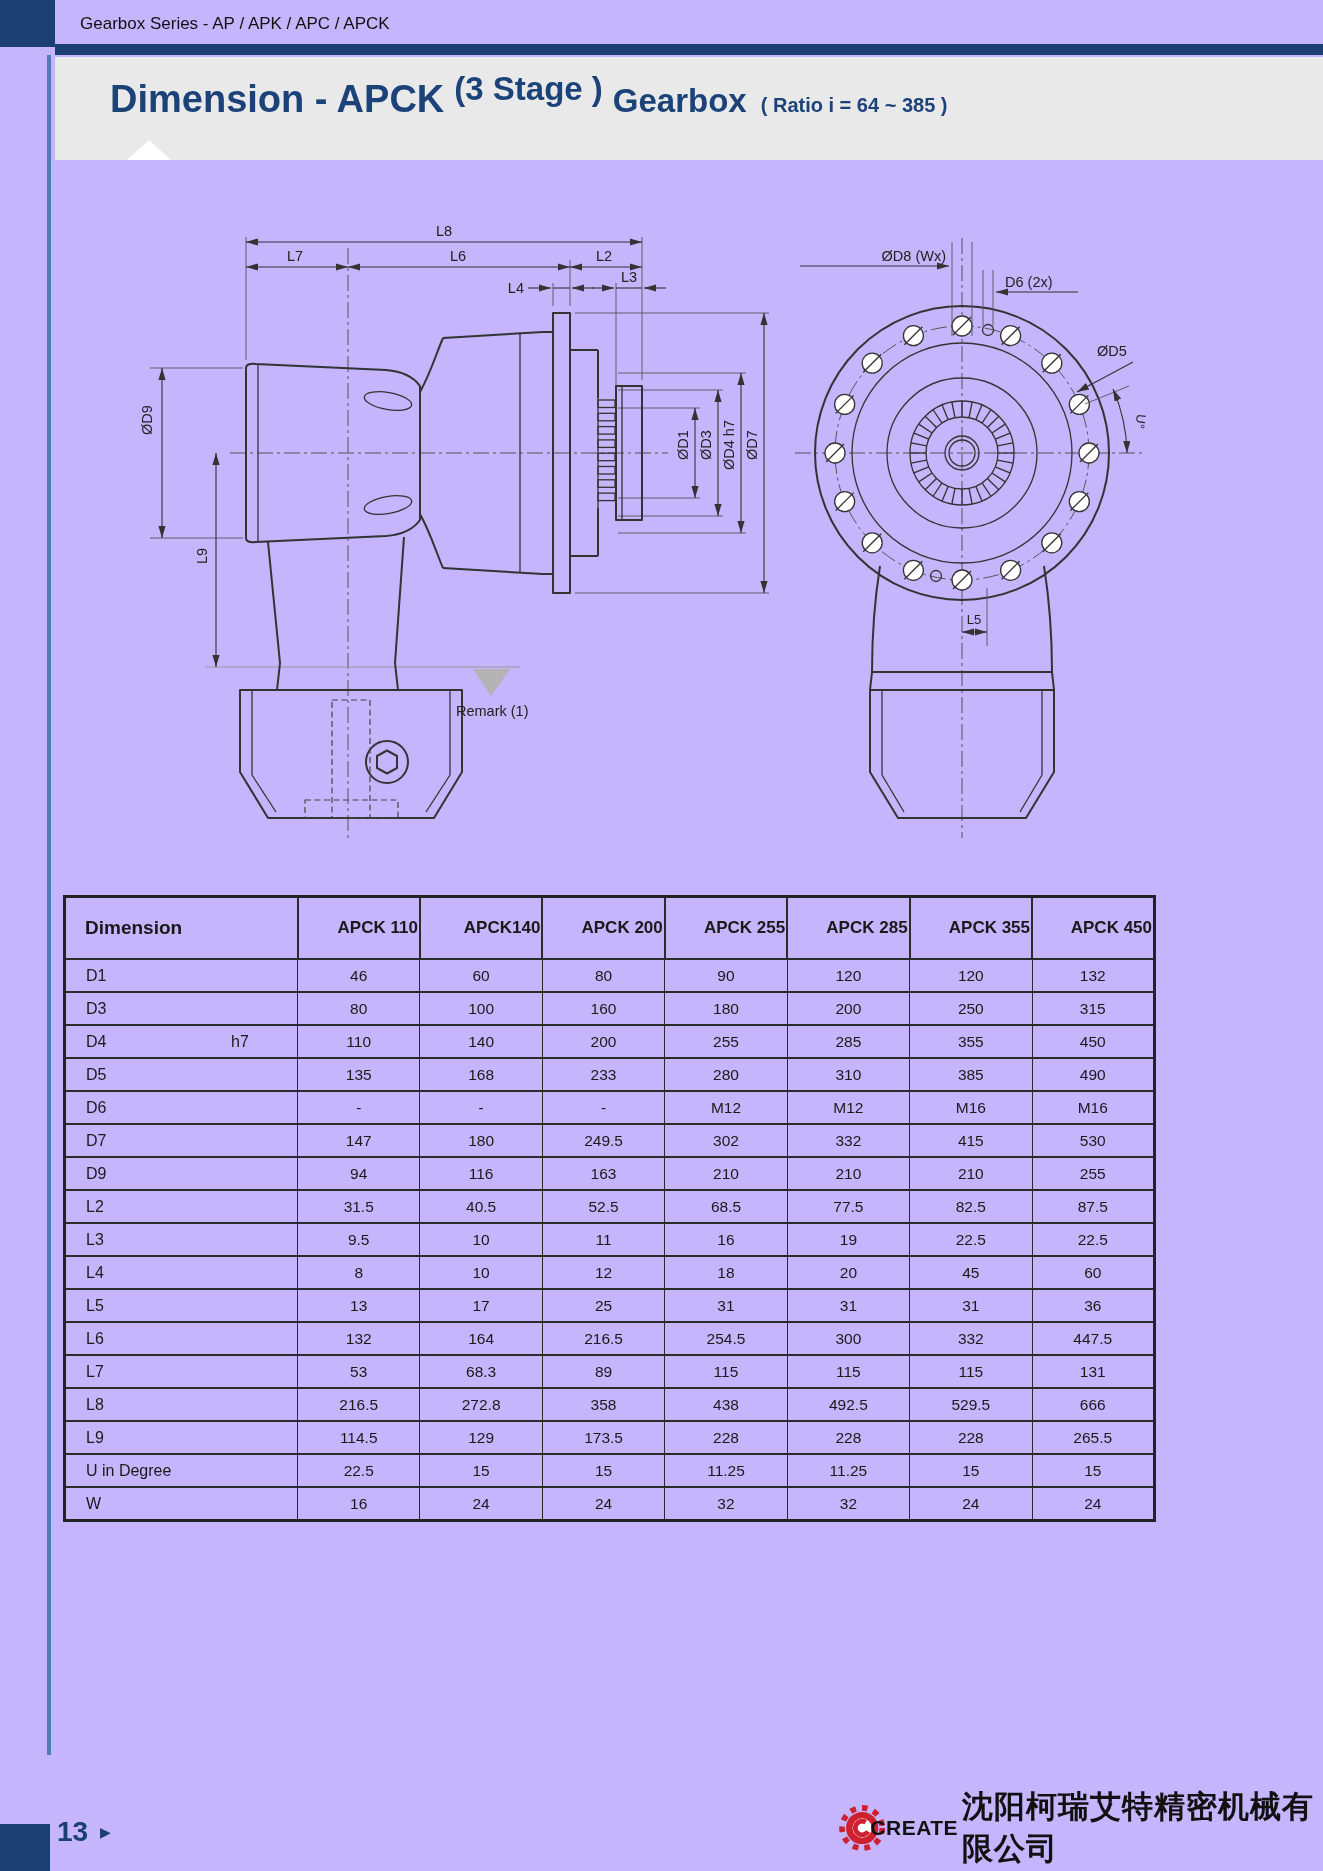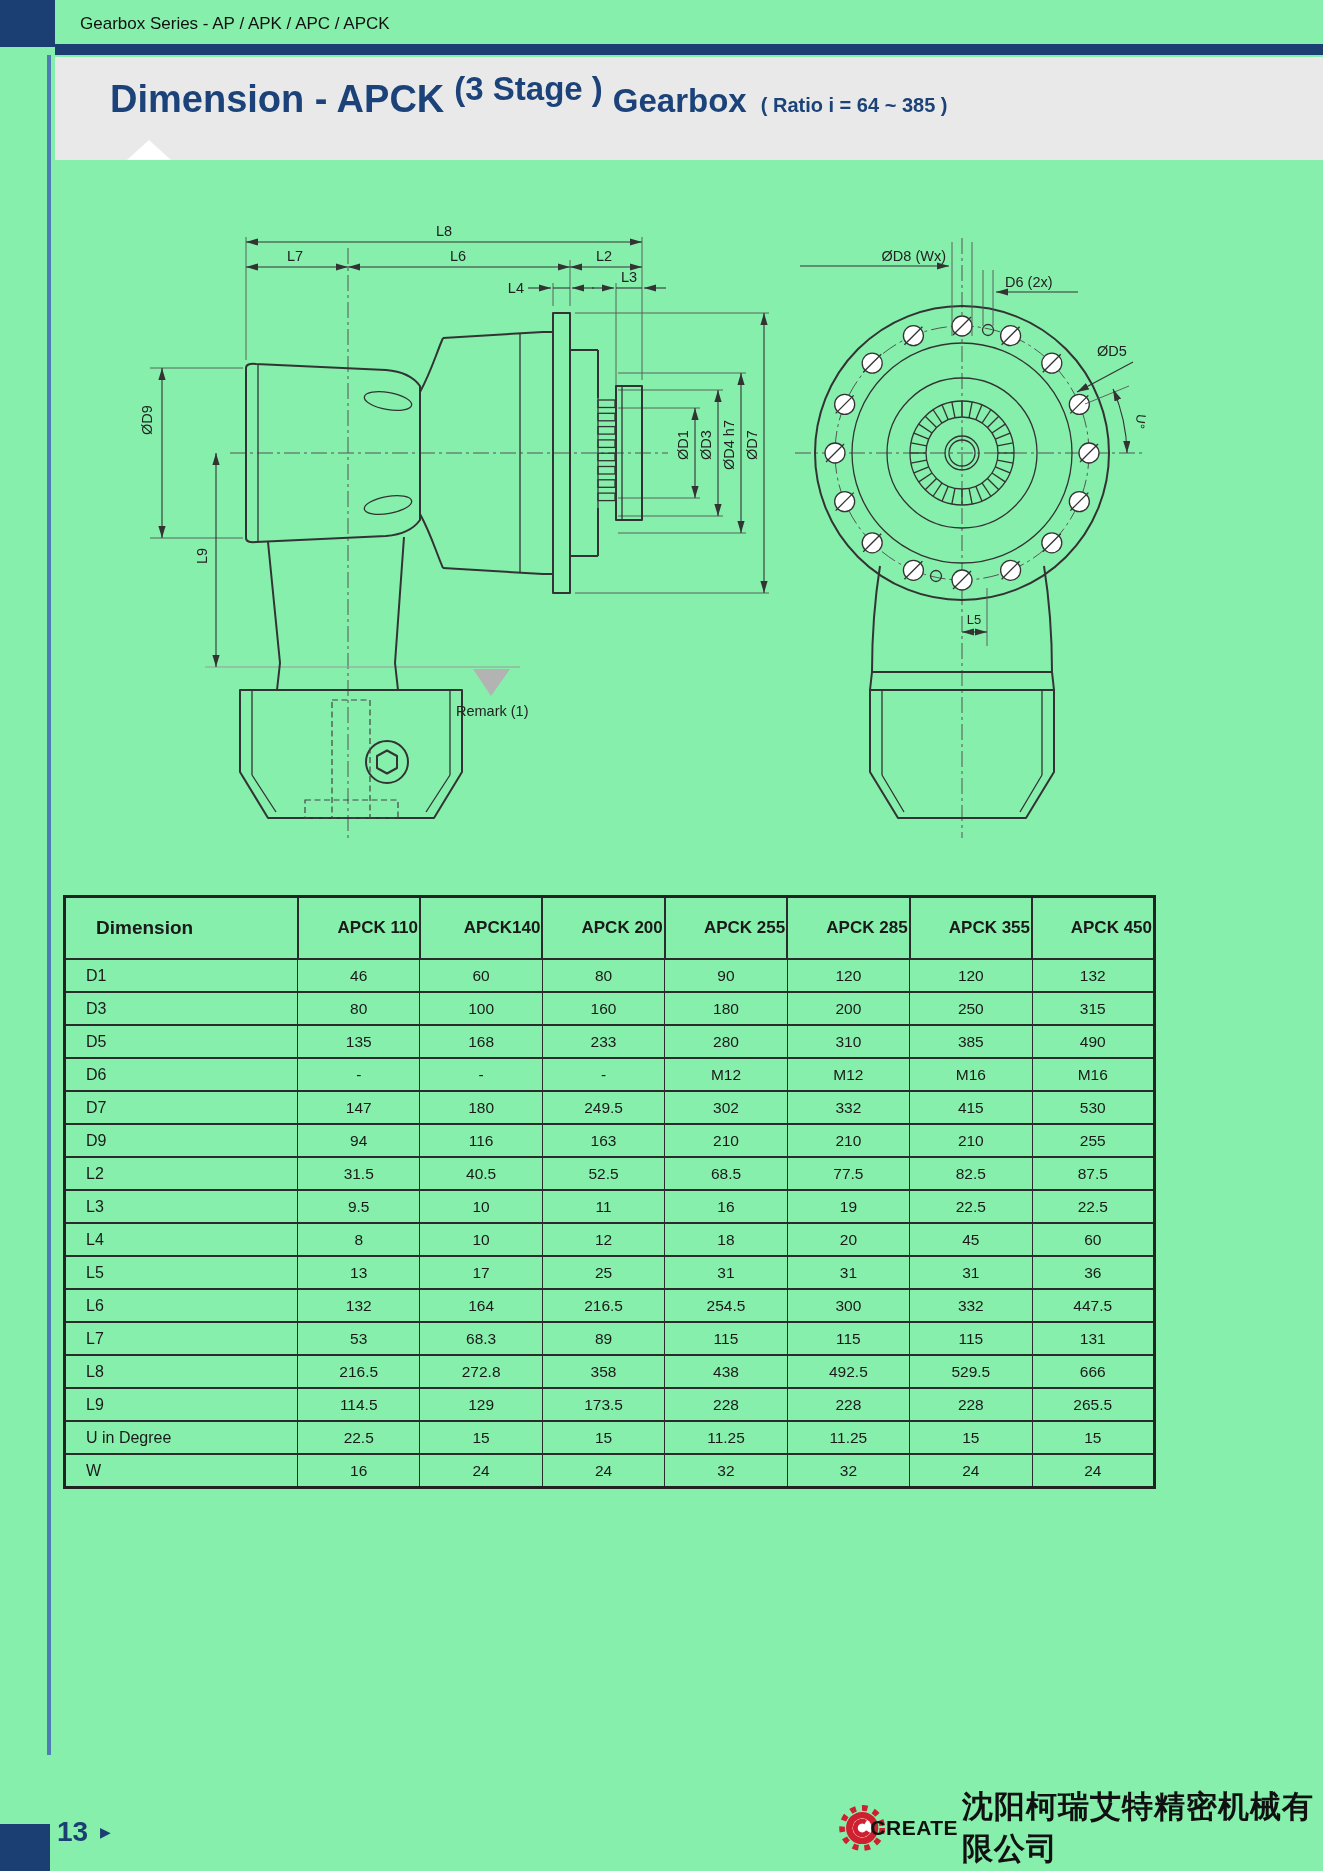--- a/index.html
+++ b/index.html
@@ -1,16 +1,16 @@
 <!DOCTYPE html>
 <html><head>
 <meta charset="utf-8">
 <style>
   html,body{margin:0;padding:0;background:#ffffff;}
-  #page{position:relative;width:1323px;height:1871px;background:#86efac;
+  #page{position:relative;width:1323px;height:1871px;background:#c4b5fd;
         font-family:"Liberation Sans",sans-serif;color:#1a1a1a;overflow:hidden;}
 
   
   .corner-block{position:absolute;left:0;top:0;width:55px;height:47px;background:#1b3f72;}
   .series-text{position:absolute;left:80px;top:14px;font-size:17px;color:#111;}
   .header-rule{position:absolute;left:55px;top:44px;width:1268px;height:11px;background:#1b3f72;}
   .side-rule{position:absolute;left:47px;top:55px;width:4px;height:1700px;background:#4f7cb5;}
   .banner{position:absolute;left:55px;top:57px;width:1268px;height:103px;background:#e9e9e9;}
   .banner-notch{position:absolute;left:127px;top:140px;width:0;height:0;
     border-left:22px solid transparent;border-right:22px solid transparent;border-bottom:20px solid #ffffff;}
@@ -18,21 +18,21 @@
   .title-main{font-size:38px;font-weight:bold;}
   .title-stage{font-size:33px;font-weight:bold;position:relative;top:-12px;margin-left:10px;}
   .title-product{font-size:33px;font-weight:bold;margin-left:10px;}
   .title-ratio{font-size:20px;font-weight:bold;margin-left:14px;}
 
   
   .dim-table-wrap{position:absolute;left:63px;top:895px;width:1093px;}
   table.dim{border-collapse:collapse;table-layout:fixed;width:1093px;border:3px solid #222;}
   table.dim col.c0{width:233px;}
   table.dim th{height:58px;border:2px solid #2b2b2b;font-size:17px;font-weight:bold;text-align:right;}
-  table.dim th.first{font-size:19px;text-align:left;padding-left:30px;margin-top:26px;}
+  table.dim th.first{font-size:19px;text-align:left;padding-left:19px;margin-top:26px;}
   table.dim td{height:31px;border-left:1.5px solid #2b2b2b;border-right:1.5px solid #2b2b2b;
     border-top:2px solid #2b2b2b;border-bottom:2px solid #2b2b2b;
     font-size:15.5px;text-align:center;padding:0;}
   table.dim td.rowlabel{text-align:left;padding-left:20px;font-size:16px;position:relative;}
   table.dim td.rowlabel .sub{position:absolute;left:165px;}
   .footnote{position:absolute;left:66px;top:1526px;font-size:16px;color:#111;}
 
   
   #draw-svg{position:absolute;left:130px;top:180px;}
   .out2{stroke:#333;stroke-width:2;fill:none;stroke-linejoin:round;}
@@ -297,20 +297,30 @@
             <td class="rowlabel"><span>D3</span></td>
             <td>80</td>
             <td>100</td>
             <td>160</td>
             <td>180</td>
             <td>200</td>
             <td>250</td>
             <td>315</td>
           </tr>
           <tr>
+            <td class="rowlabel"><span>D4</span><span class="sub">h7</span></td>
+            <td>110</td>
+            <td>140</td>
+            <td>200</td>
+            <td>255</td>
+            <td>285</td>
+            <td>355</td>
+            <td>450</td>
+          </tr>
+          <tr>
             <td class="rowlabel"><span>D5</span></td>
             <td>135</td>
             <td>168</td>
             <td>233</td>
             <td>280</td>
             <td>310</td>
             <td>385</td>
             <td>490</td>
           </tr>
           <tr>

